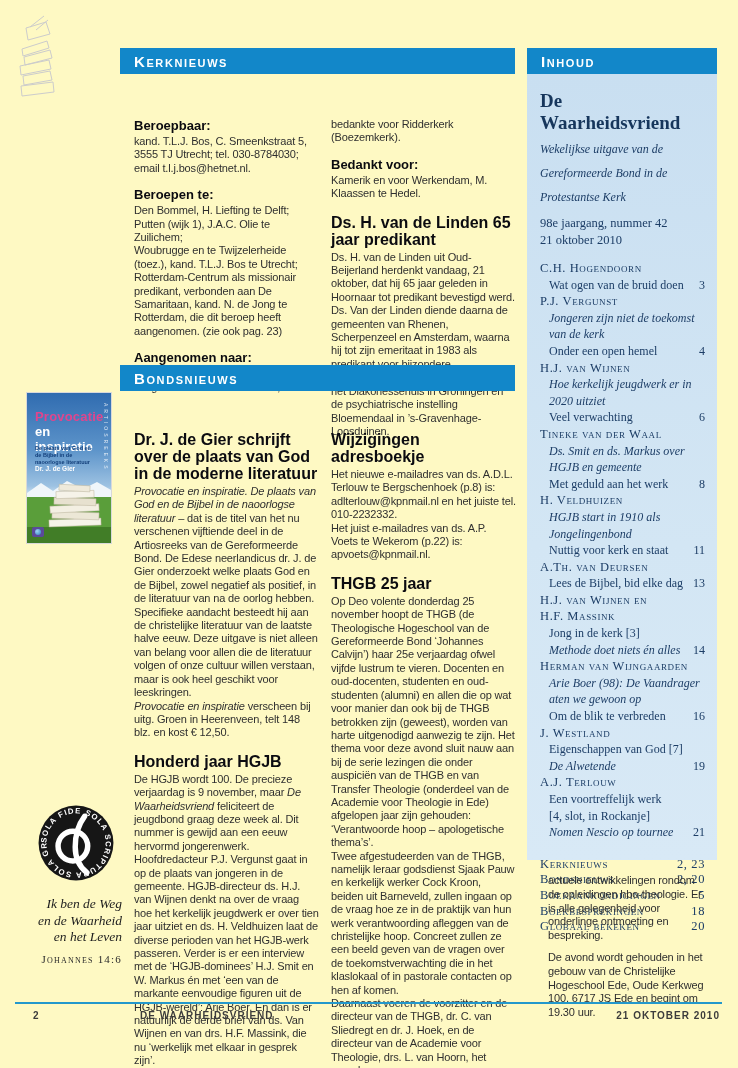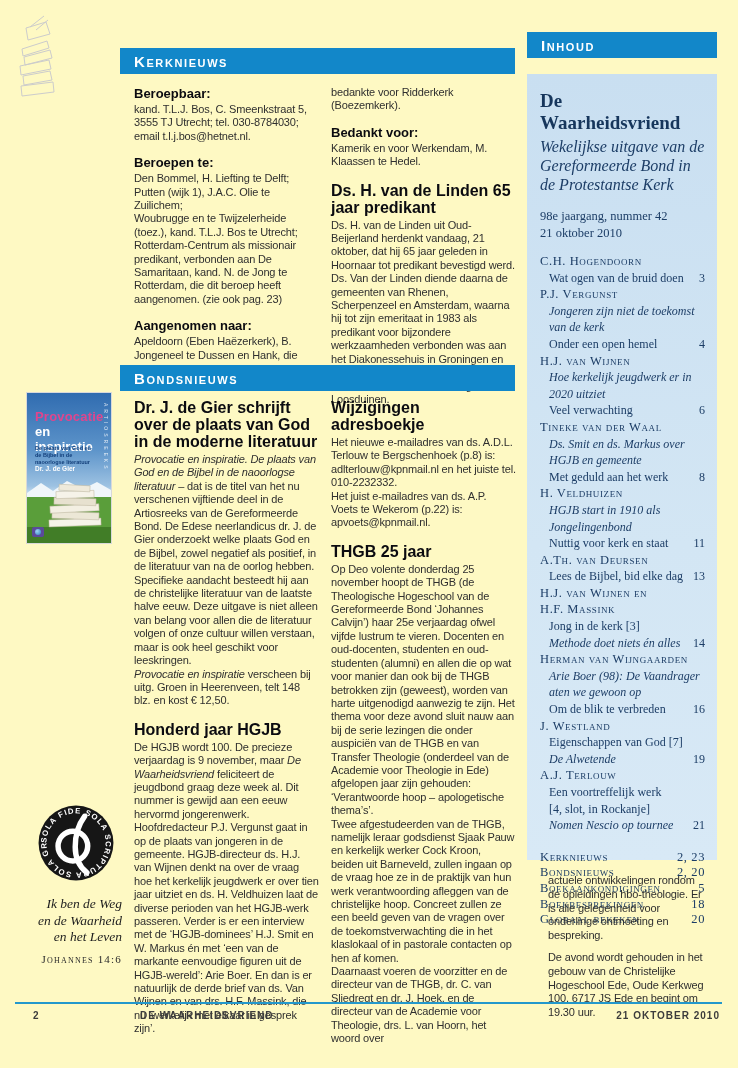--- a/index.html
+++ b/index.html
@@ -5,39 +5,39 @@
   html,body{margin:0;padding:0;background:#fff;}
   .page{position:relative;width:738px;height:1068px;background:#fef9c3;overflow:hidden;
         font-family:"Liberation Sans",sans-serif;color:#2f2f2f;}
 
   
   .bar{position:absolute;height:26px;background:#1287c9;color:#ffffff;display:flex;align-items:center;
        padding-left:14px;box-sizing:border-box;font-variant:small-caps;font-weight:bold;
        font-size:15px;letter-spacing:1.6px;}
   .kerk-bar{left:120px;top:48px;width:395px;}
   .bonds-bar{left:120px;top:365px;width:395px;}
-  .inhoud-bar{left:527px;top:32px;width:190px;}
+  .inhoud-bar{left:527px;top:48px;width:190px;}
 
   
   .cols{position:absolute;display:flex;gap:12px;}
   .kerk-cols{left:134px;top:86px;width:382px;}
   .bonds-cols{left:134px;top:399px;width:382px;}
-  .col{width:185px;}
+  .col{width:185px;margin-top:32px;}
   .col > :first-child{margin-top:0;}
   h2{font-size:16px;line-height:17px;color:#0b0b10;margin:13px 0 3px 0;}
   h3{font-size:13px;line-height:15px;color:#0b0b10;margin:12px 0 2px 0;}
   .body-p{font-size:11px;line-height:13.4px;letter-spacing:-0.15px;margin:0;text-align:left;}
   .body-p i{font-style:italic;}
 
   
   .toc-panel{position:absolute;left:527px;top:74px;width:190px;height:786px;box-sizing:border-box;
              background:linear-gradient(180deg,#c9dff1 0%,#d3e6f4 60%,#d8e9f6 100%);
              padding:16px 12px 0 13px;color:#1c3d66;font-family:"Liberation Serif",serif;}
   .toc-title{font-size:19px;font-weight:bold;line-height:22px;margin:0 0 3px 0;color:#16365c;}
-  .toc-subtitle{font-style:italic;font-size:16px;line-height:19px;margin-bottom:14px;}
+  .toc-subtitle{font-style:italic;font-size:12px;line-height:24px;margin-bottom:6px;}
   .toc-volume,.toc-date{font-size:12.5px;line-height:16.5px;}
   .toc-entries{margin-top:12px;}
   .toc-line{display:flex;font-size:12px;line-height:16.6px;}
   .toc-line .toc-text{flex:1;}
   .toc-page{margin-left:6px;white-space:nowrap;}
   .t-author{font-variant:small-caps;letter-spacing:0.6px;font-size:12.5px;}
   .t-title .toc-text{padding-left:9px;}
   .t-sub .toc-text{padding-left:9px;font-style:italic;}
   .toc-rubrics{margin-top:16px;}
   .rubric-line{display:flex;font-variant:small-caps;letter-spacing:0.6px;font-size:12.5px;line-height:15.6px;}

